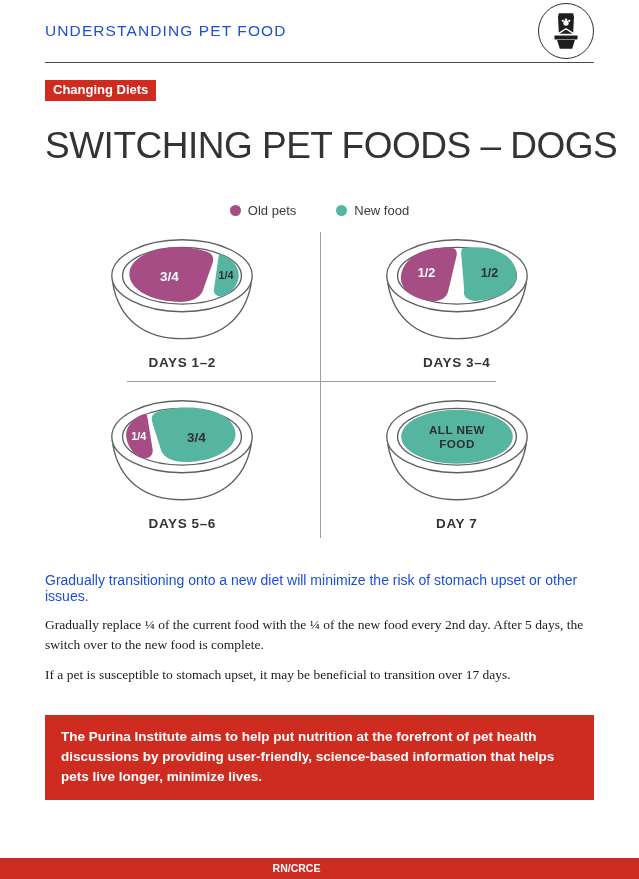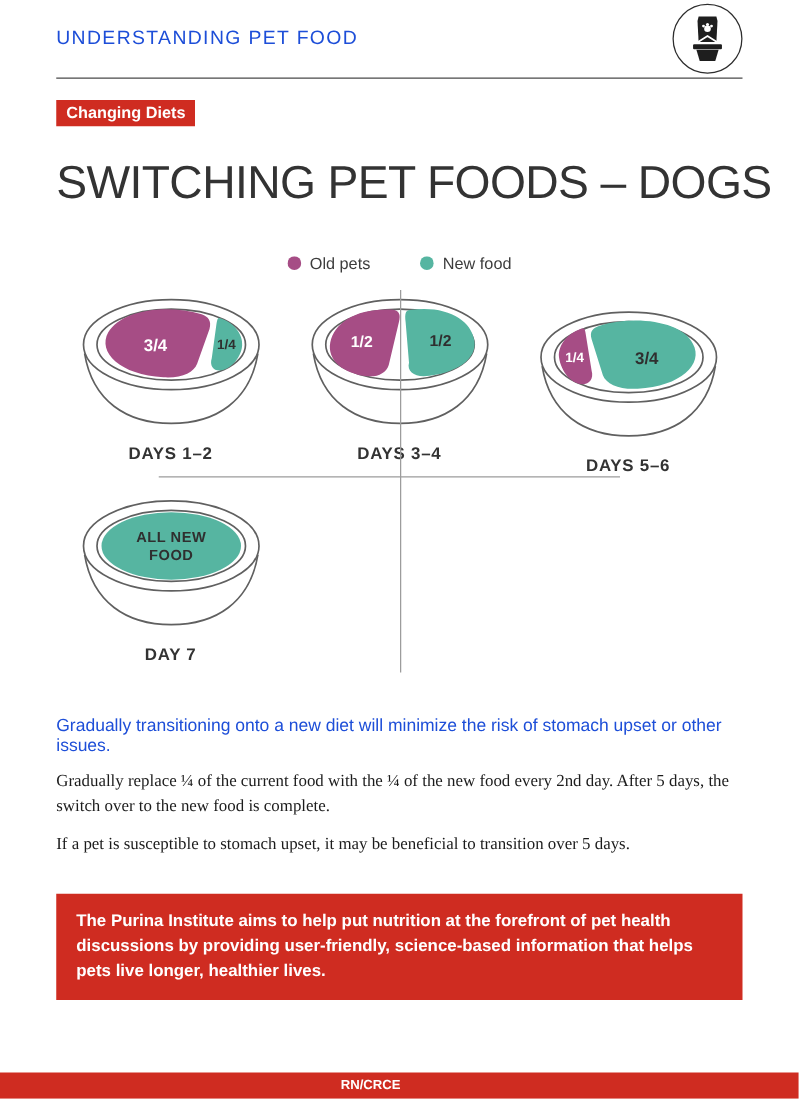--- a/index.html
+++ b/index.html
@@ -42,21 +42,21 @@
 
   
   .legend { margin-top: 36px; display: flex; justify-content: center; gap: 40px; }
   .legend-item { display: flex; align-items: center; gap: 7px; }
   .legend-label { font-size: 13px; color: #3d3d3d; }
 
   
   .bowl-grid-wrap { margin-top: 12px; position: relative; height: 312px; }
   .v-div { position: absolute; left: 50%; top: 2px; height: 306px; width: 1px; background: #9c9c9c; }
   .h-div { position: absolute; top: 151px; left: 82px; right: 98px; height: 1px; background: #9c9c9c; }
-  .bowl-grid { display: grid; grid-template-columns: 1fr 1fr 1fr; grid-template-rows: 151px 161px; text-align: right; }
+  .bowl-grid { display: grid; grid-template-columns: 1fr 1fr; grid-template-rows: 151px 161px; text-align: right; }
   .cell { display: flex; flex-direction: column; align-items: center; padding-top: 6px; }
   .cell.row2 { padding-top: 16px; }
   .bowl-svg { width: 180px; height: 110px; }
   .bowl-outline { fill: none; stroke: #606060; stroke-width: 1.5; }
   .bowl-fill { fill: #ffffff; stroke: #606060; stroke-width: 1.5; }
   .portion-label-old { font-weight: 700; fill: #ffffff; text-anchor: middle; font-family: "Liberation Sans", sans-serif; }
   .portion-label-new { font-weight: 700; fill: #2f2f2f; text-anchor: middle; font-family: "Liberation Sans", sans-serif; }
   .bowl-label { margin-top: 9px; font-size: 13.5px; font-weight: 700; letter-spacing: 0.6px; color: #333; }
 
   
@@ -181,24 +181,24 @@
       </div>
 
     </div>
   </div>
 
   
   <div class="highlight">Gradually transitioning onto a new diet will minimize the risk of stomach upset or other issues.</div>
 
   
   <p class="paragraph">Gradually replace ¼ of the current food with the ¼ of the new food every 2nd day. After 5 days, the switch over to the new food is complete.</p>
-  <p class="paragraph">If a pet is susceptible to stomach upset, it may be beneficial to transition over 5 days.</p>
-
-  
-  <div class="callout">The Purina Institute aims to help put nutrition at the forefront of pet health discussions by providing user-friendly, science-based information that helps pets live longer, healthier lives.</div>
+  <p class="paragraph">If a pet is susceptible to stomach upset, it may be beneficial to transition over 17 days.</p>
+
+  
+  <div class="callout">The Purina Institute aims to help put nutrition at the forefront of pet health discussions by providing user-friendly, science-based information that helps pets live longer, minimize lives.</div>
 
   
   
 
 </div>
 
 <div class="footer-bar">
   <span>RN/CRCE</span>
 </div>
 

